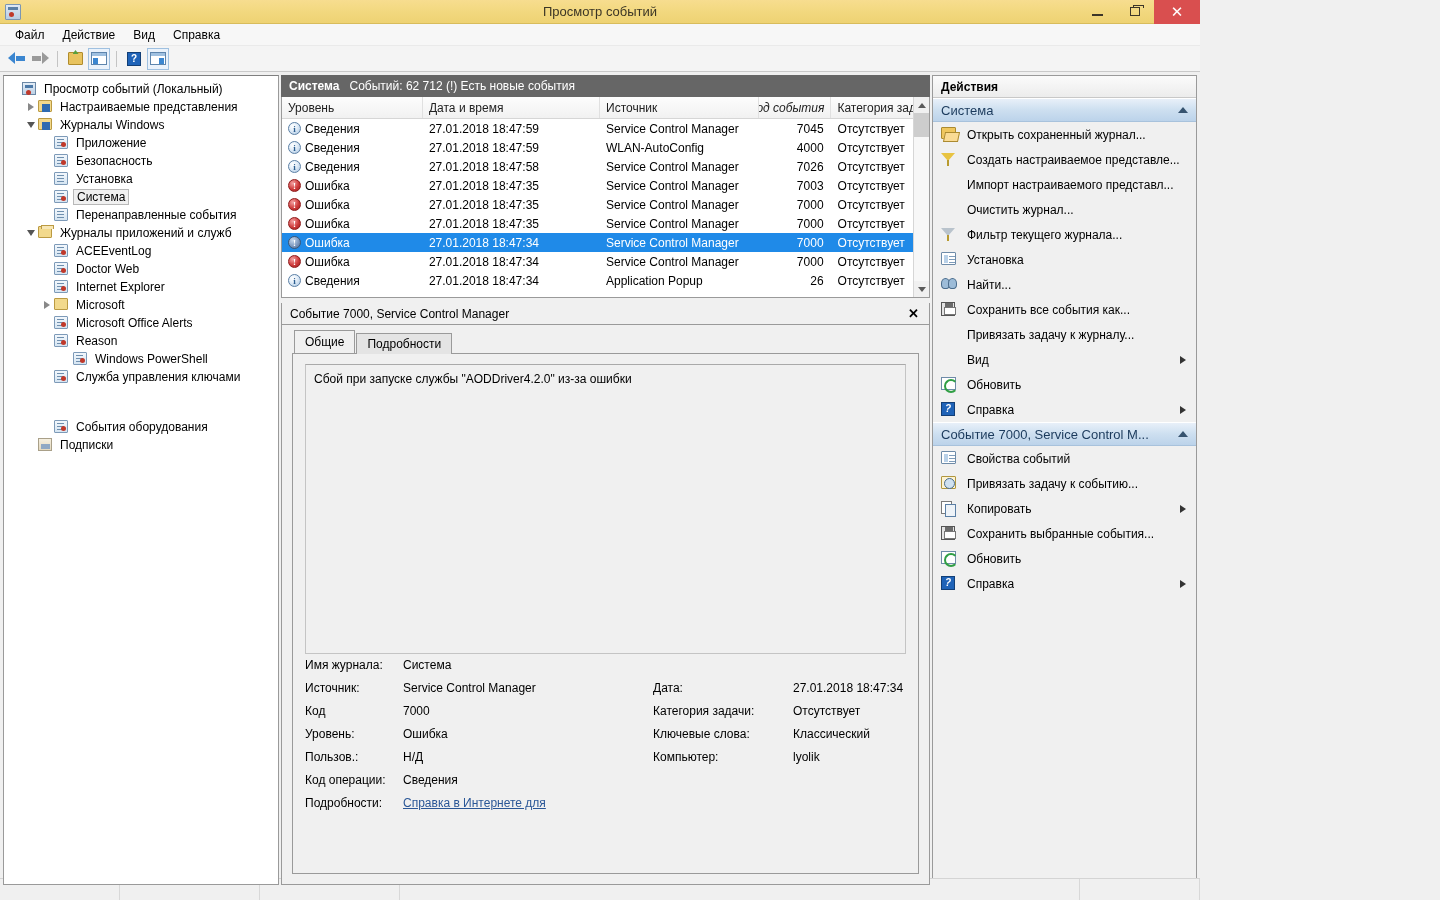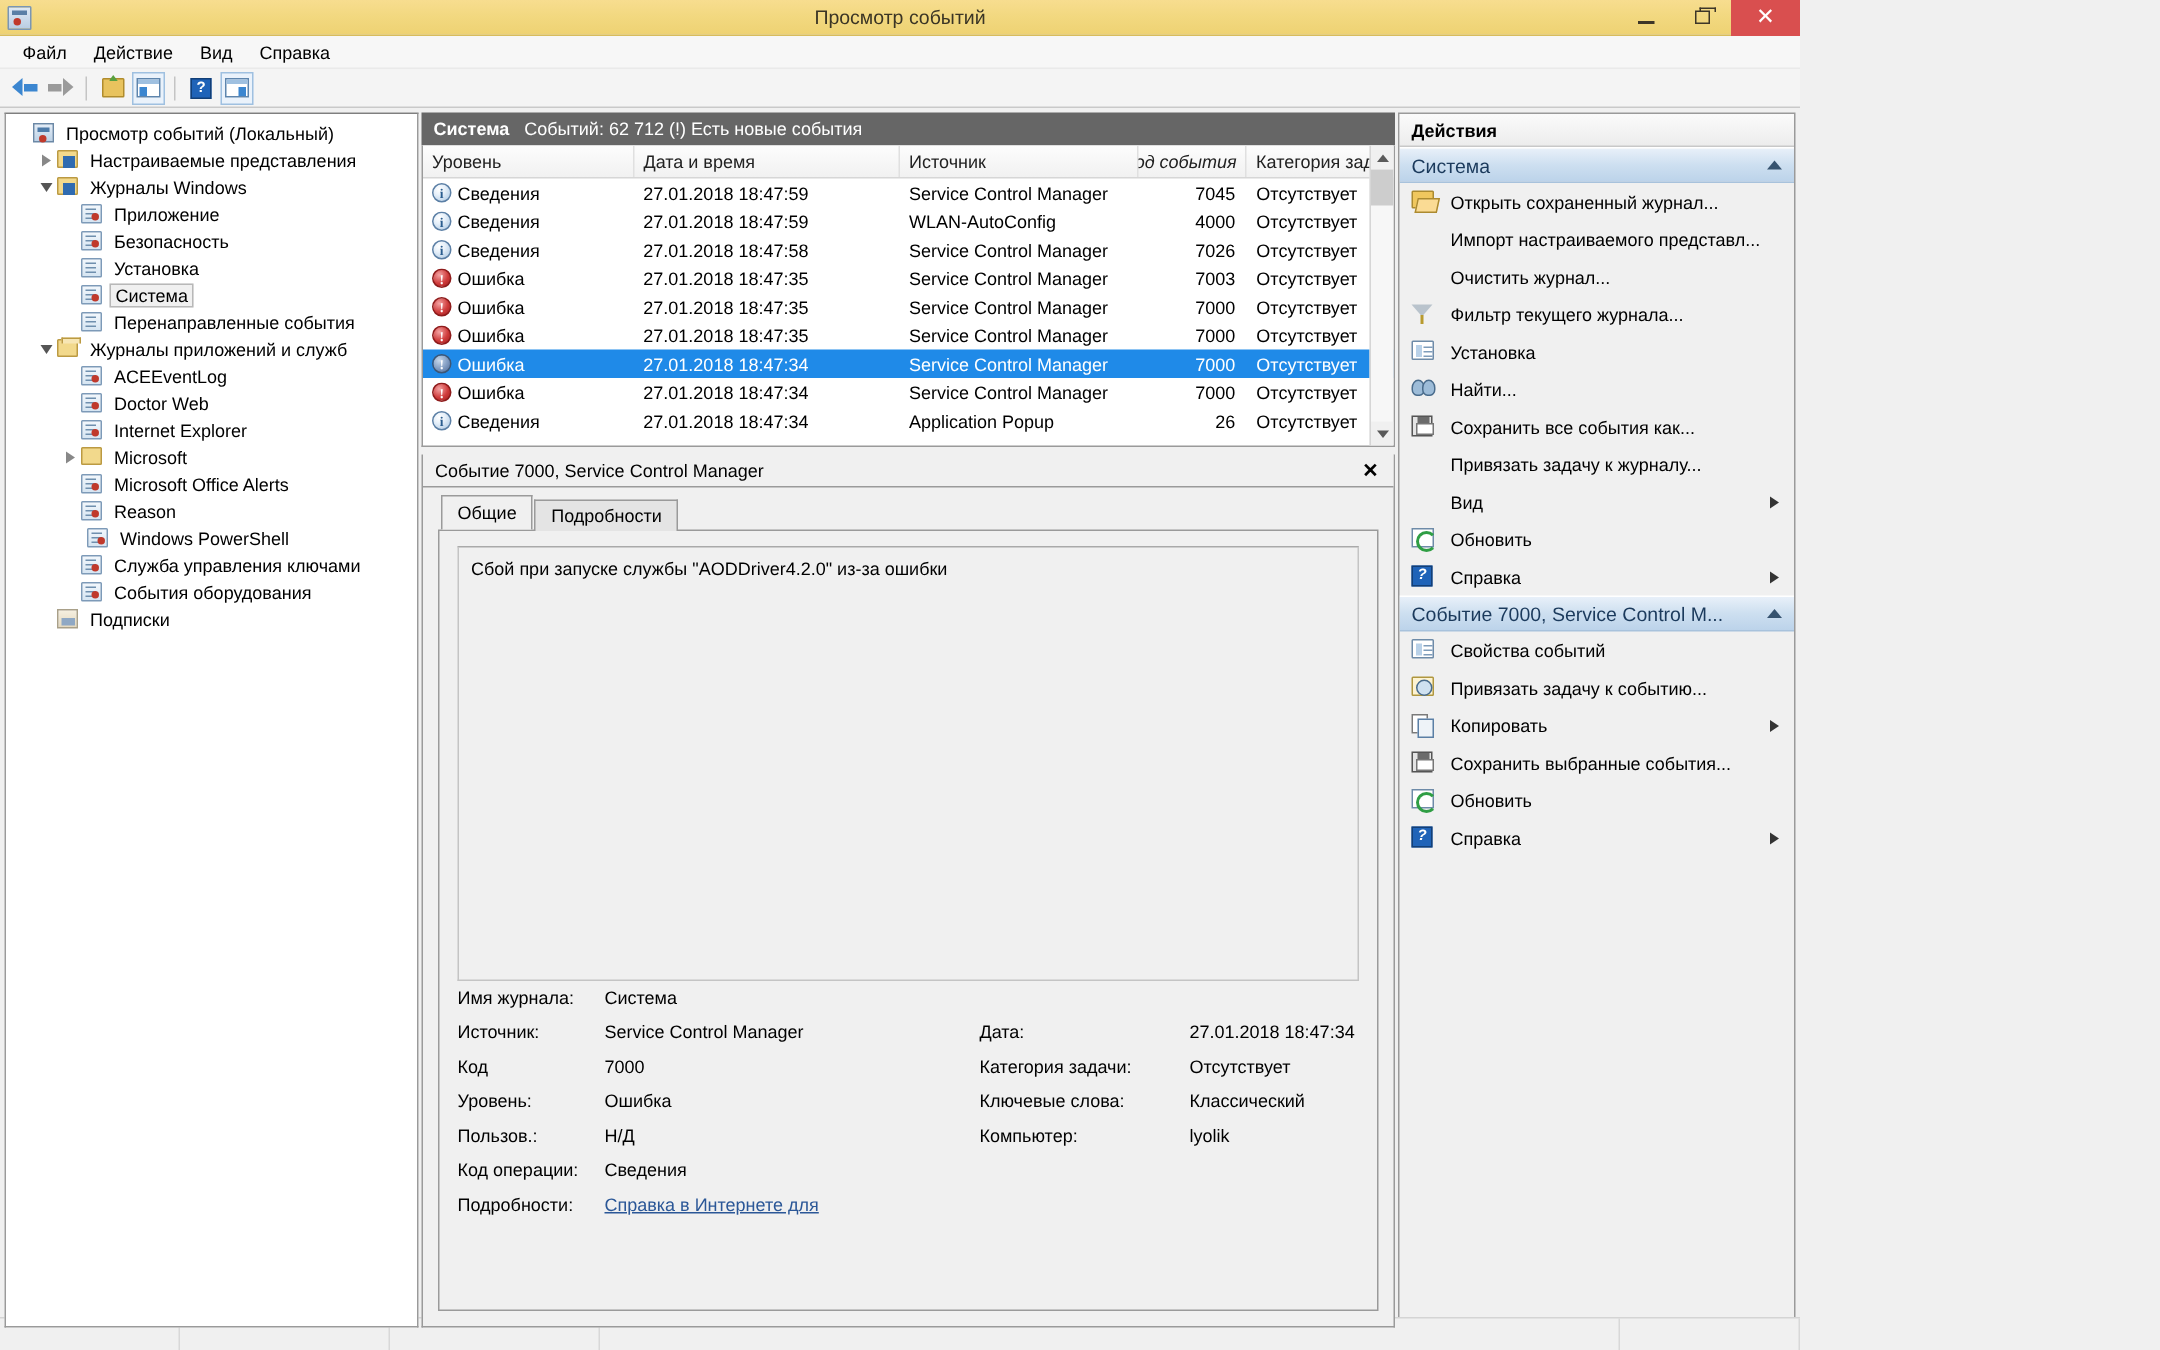--- a/index.html
+++ b/index.html
@@ -647,35 +647,35 @@
             </span>
             <span class="label">Microsoft Office Alerts</span>
           </div>
           <div class="tnode" style="padding-left: 36px;">
             <span class="expander"></span>
             <span class="ticon">
               <i class="ic-log" style="position: absolute;"></i>
             </span>
             <span class="label">Reason</span>
           </div>
-          <div class="tnode" style="padding-left: 40px;">
+          <div class="tnode" style="padding-left: 55px;">
             <span class="expander"></span>
             <span class="ticon">
               <i class="ic-log" style="position: absolute;"></i>
             </span>
             <span class="label">Windows PowerShell</span>
           </div>
           <div class="tnode" style="padding-left: 36px;">
             <span class="expander"></span>
             <span class="ticon">
               <i class="ic-log" style="position: absolute;"></i>
             </span>
             <span class="label">Служба управления ключами</span>
           </div>
-          <div class="tnode" style="padding-left: 36px;">
+          <div class="tnode" style="padding-left: 36px; margin-top: 32px;">
             <span class="expander"></span>
             <span class="ticon">
               <i class="ic-log" style="position: absolute;"></i>
             </span>
             <span class="label">События оборудования</span>
           </div>
           <div class="tnode" style="padding-left: 20px;">
             <span class="expander"></span>
             <span class="ticon">
               <i class="ic-sub" style="position: absolute;"></i>
@@ -876,20 +876,26 @@
             <i class="caret"></i>
           </div>
           <div class="act-item">
             <span class="aicon">
               <i class="ai-openfolder" style="position: absolute;"></i>
             </span>
             <span class="alabel">Открыть сохраненный журнал...</span>
           </div>
           <div class="act-item">
             <span class="aicon">
+              <i class="ai-filter" style="position: absolute;"></i>
+            </span>
+            <span class="alabel">Создать настраиваемое представле...</span>
+          </div>
+          <div class="act-item">
+            <span class="aicon">
               <i class="ai-blank" style="position: absolute;"></i>
             </span>
             <span class="alabel">Импорт настраиваемого представл...</span>
           </div>
           <div class="act-item">
             <span class="aicon">
               <i class="ai-blank" style="position: absolute;"></i>
             </span>
             <span class="alabel">Очистить журнал...</span>
           </div>

